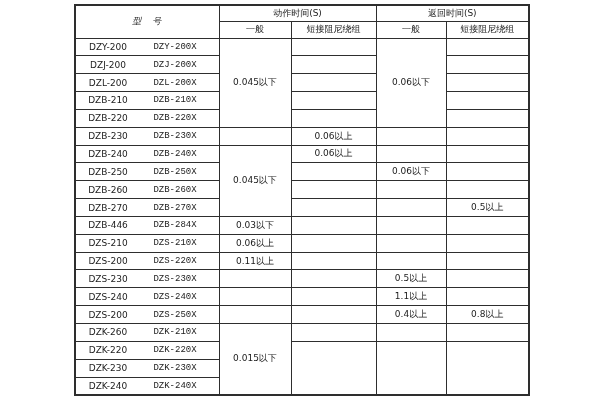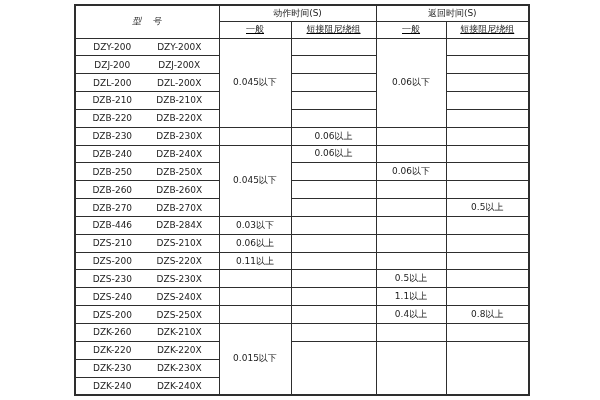--- a/index.html
+++ b/index.html
@@ -26,38 +26,38 @@
     margin: 0;
     text-align: center;
     vertical-align: middle;
     font-size: 9px;
     font-weight: normal;
     color: #1b1b1b;
     overflow: hidden;
     white-space: nowrap;
   }
   thead tr.h1 { height: 16px; }
-  thead tr.h2 { height: 17px; text-decoration: underline; }
+  thead tr.h2 { height: 17px; }
   tbody tr { height: 17.85px; }
   th.model-head { font-size: 10px; letter-spacing: 1px; font-style: italic; }
   .model-pair {
     display: flex;
-    justify-content: center;
     align-items: center;
     gap: 0;
   }
   .model-pair .m-a {
     display: inline-block;
     width: 64px;
     text-align: center;
   }
   .model-pair .m-b {
     display: inline-block;
     width: 70px;
     text-align: center;
+    font-family: Liberation Mono, monospace;
   }
 </style>
 </head>
 <body>
 
 <div class="table-wrap">
 <table class="spec">
   <colgroup>
     <col style="width:144px">
         <col style="width:72px">

